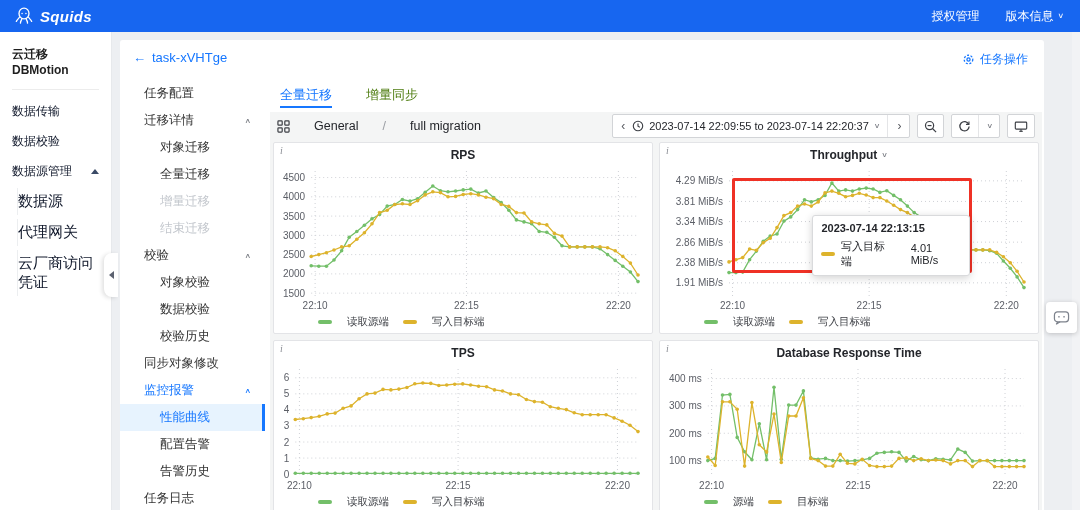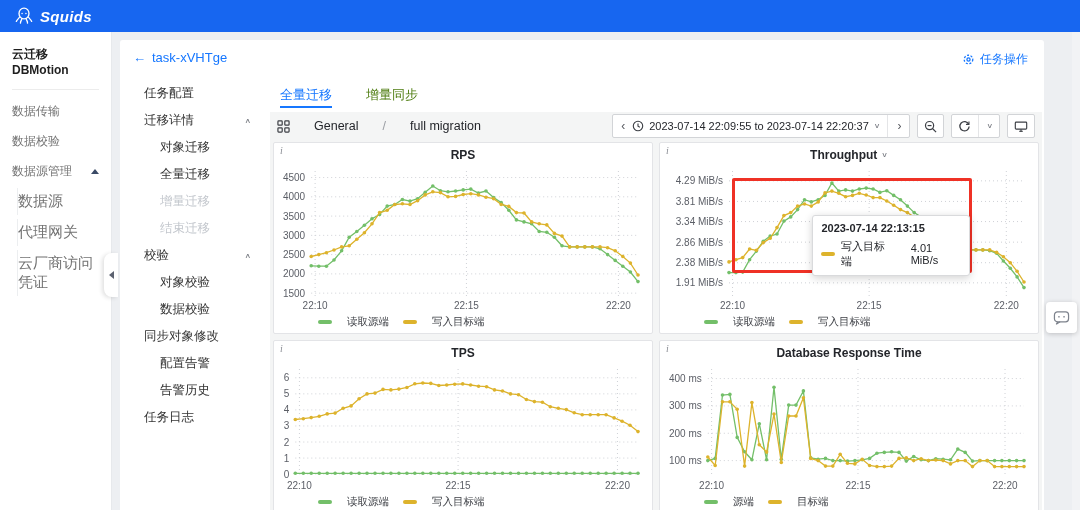--- a/index.html
+++ b/index.html
@@ -17,21 +17,21 @@
   .logo { display:flex; align-items:center; gap:6px; color:#fff; }
   .logo-text { font-size:15px; font-weight:bold; font-style:italic; letter-spacing:.3px; }
   .topbar-links { display:flex; align-items:center; gap:26px; color:#fff; font-size:12px; }
   .topbar-link { display:flex; align-items:center; gap:4px; cursor:pointer; }
   .caret-down { font-size:9px; transform:scaleY(.8); opacity:.95; }
   
   .sidebar { position:absolute; left:0; top:32px; width:112px; bottom:0;
     background:#fff; border-right:1px solid #e7e9ec; z-index:20; }
   .sidebar-title { font-size:12px; font-weight:bold; color:#1f1f1f; padding:14px 12px 12px; }
   .sidebar-divider { height:1px; background:#ececec; margin:0 12px; }
-  .side-item { font-size:12px; color:#737373; padding:13px 10px 0 12px; cursor:pointer;
+  .side-item { font-size:12px; color:#0f172a; padding:13px 10px 0 12px; cursor:pointer;
     display:flex; align-items:center; justify-content:space-between; }
   .side-item.lvl1 { padding-left:18px; font-size:15px; position:relative; padding-top:12px;font-family:Liberation Serif, serif; }
   .side-item.lvl1::before { content:""; position:absolute; left:17px; top:8px; bottom:-4px; width:1px; background:#eceef0; }
   .tri-up { width:0; height:0; border-left:4px solid transparent; border-right:4px solid transparent;
     border-bottom:5px solid #3a4a66; margin-right:2px; }
   
   .collapse-handle { position:absolute; left:104px; top:253px; width:14px; height:44px;
     background:#fff; border-radius:8px 0 0 8px; box-shadow:-2px 1px 4px rgba(0,0,0,.12);
     z-index:25; display:flex; align-items:center; justify-content:center; cursor:pointer; }
   .tri-left { width:0; height:0; border-top:4px solid transparent; border-bottom:4px solid transparent;
@@ -112,20 +112,29 @@
         <ellipse cx="12" cy="9" rx="6" ry="6.5"></ellipse>
         <circle cx="9.7" cy="9" r="0.9" fill="#fff" stroke="none"></circle>
         <circle cx="14.3" cy="9" r="0.9" fill="#fff" stroke="none"></circle>
         <path d="M6.5 13.5 C5 16 3.5 16.5 2.8 18.5"></path>
         <path d="M9.5 15 C9 17.5 7.5 18.5 7.8 20.5"></path>
         <path d="M14.5 15 C15 17.5 16.5 18.5 16.2 20.5"></path>
         <path d="M17.5 13.5 C19 16 20.5 16.5 21.2 18.5"></path>
       </svg>
     </span>
     <span class="logo-text">Squids</span>
+  </div>
+  <div class="topbar-links">
+    <span class="topbar-link">
+      <span>授权管理</span>
+    </span>
+    <span class="topbar-link">
+      <span>版本信息</span>
+      <span class="caret-down">∨</span>
+    </span>
   </div>
 </div>
 
 <div class="sidebar">
   <div class="sidebar-title">云迁移 DBMotion</div>
   <div class="sidebar-divider"></div>
   <div>
       <div class="side-item">
         <span>数据传输</span>
       </div>
@@ -190,22 +199,32 @@
       <div class="subnav-item">
         <span>校验</span>
         <span class="subnav-caret">∧</span>
       </div>
       <div class="subnav-item lvl1">
         <span>对象校验</span>
       </div>
       <div class="subnav-item lvl1">
         <span>数据校验</span>
       </div>
+      <div class="subnav-item lvl1">
+        <span>校验历史</span>
+      </div>
       <div class="subnav-item">
         <span>同步对象修改</span>
+      </div>
+      <div class="subnav-item hl">
+        <span>监控报警</span>
+        <span class="subnav-caret">∧</span>
+      </div>
+      <div class="subnav-item lvl1 active">
+        <span>性能曲线</span>
       </div>
       <div class="subnav-item lvl1">
         <span>配置告警</span>
       </div>
       <div class="subnav-item lvl1">
         <span>告警历史</span>
       </div>
       <div class="subnav-item">
         <span>任务日志</span>
       </div>

